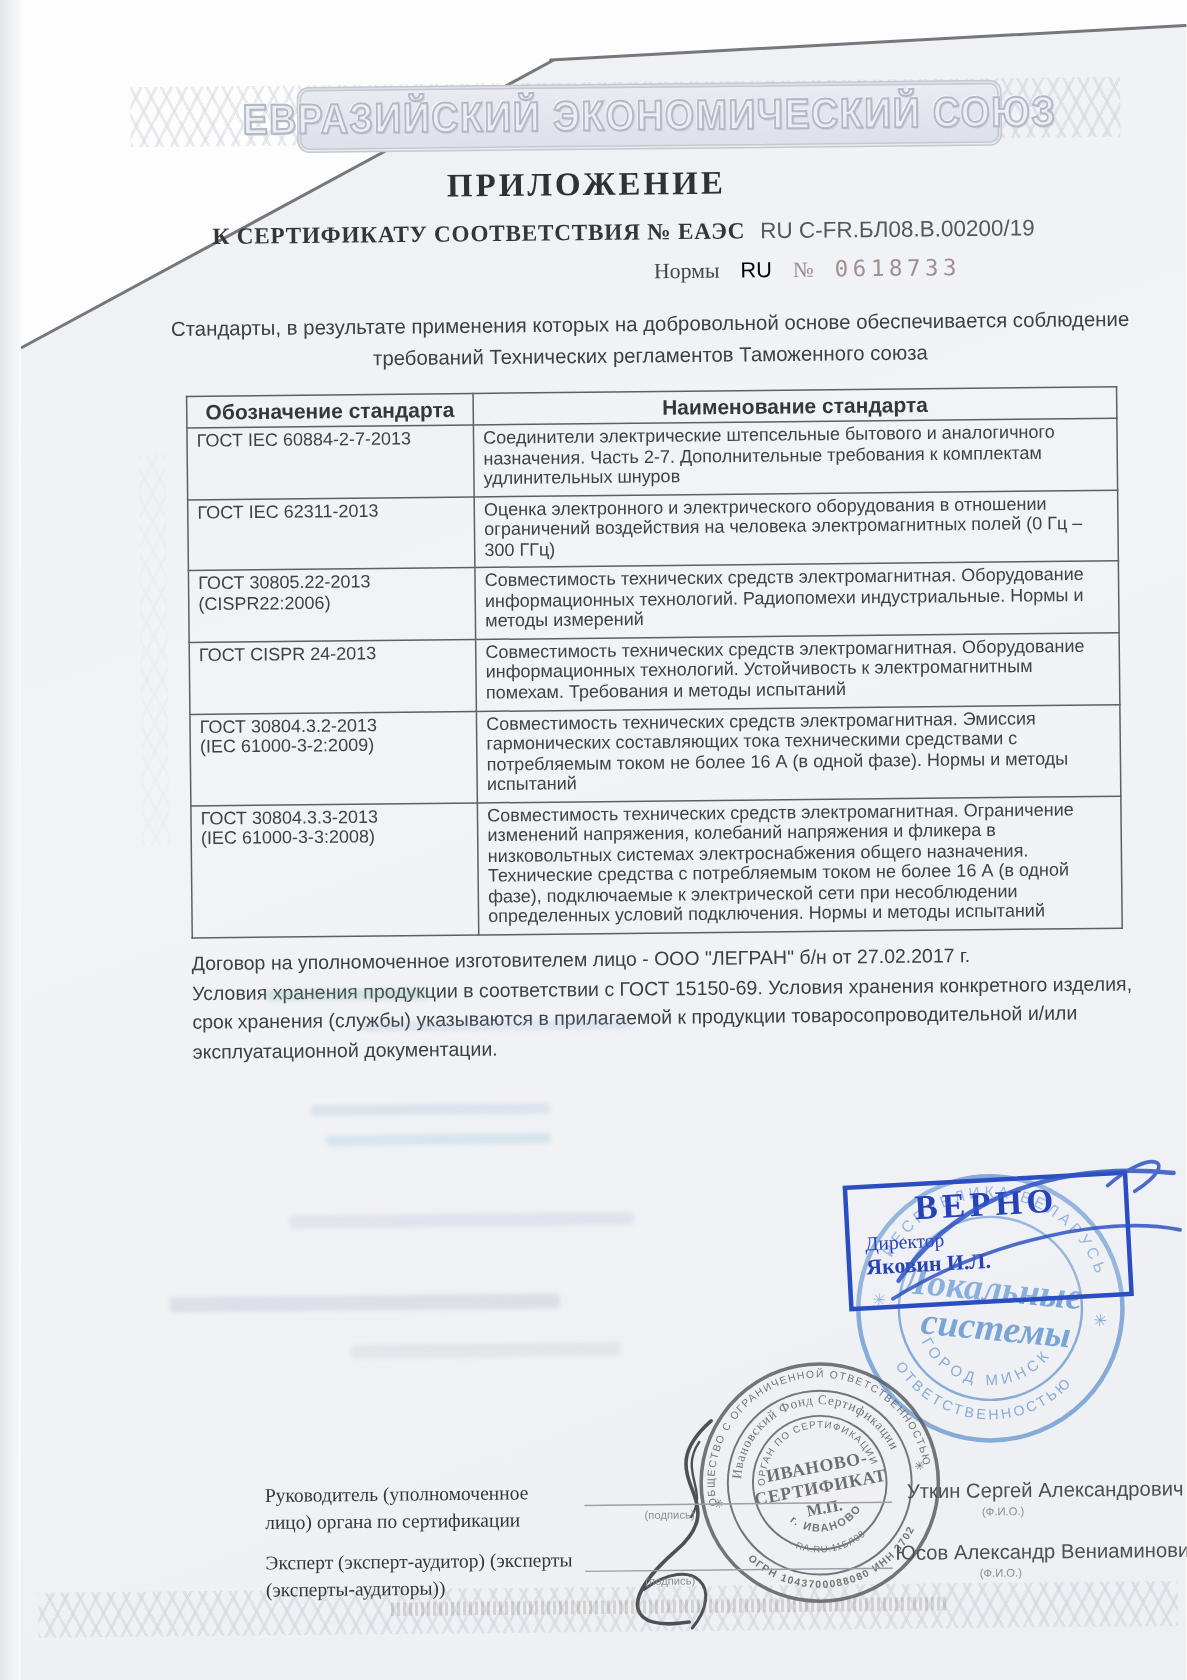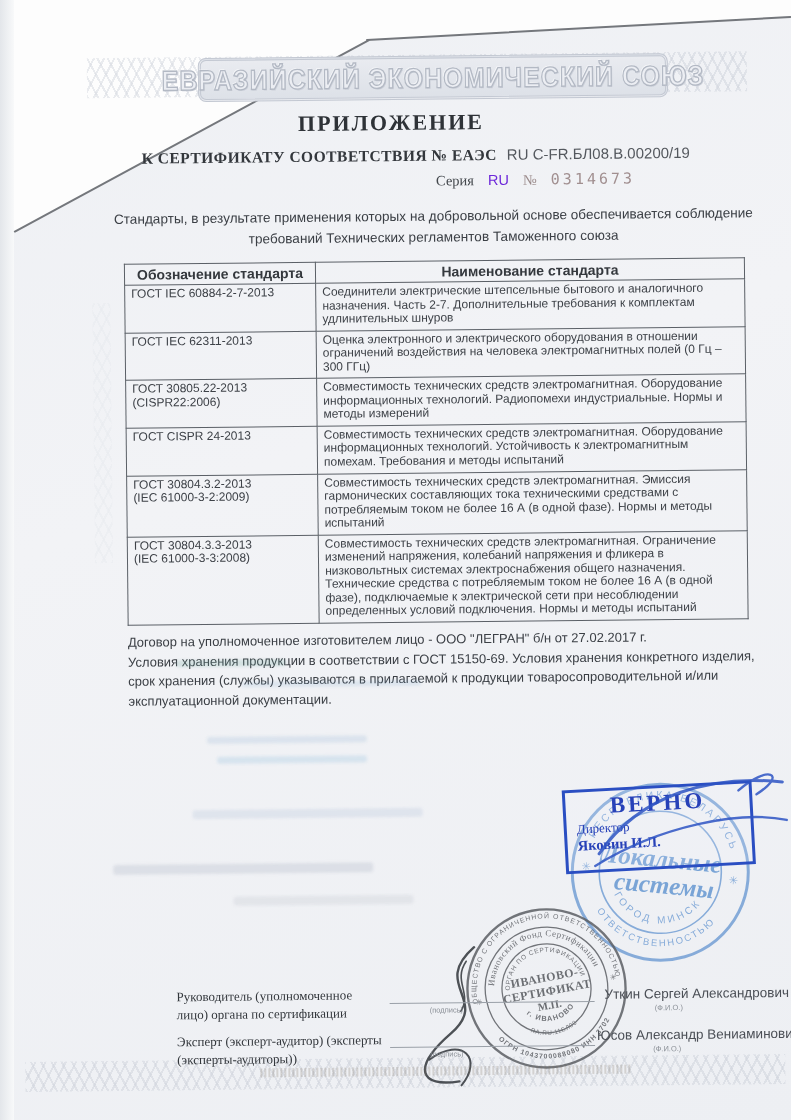--- a/index.html
+++ b/index.html
@@ -31,21 +31,21 @@
       color:#eceef3;-webkit-text-stroke:1.2px #b3b9c4;
       text-shadow:1px 1px 0 #cdd1da,-1px -1px 0 #f6f7f9;white-space:nowrap;}
   .doc-title{left:0;top:110px;width:791px;text-align:center;
       font-size:22px;font-weight:bold;letter-spacing:2px;color:#2e3237;}
   .subtitle-row{left:90px;top:147px;width:660px;display:flex;justify-content:center;
       align-items:baseline;gap:10px;white-space:nowrap;}
   .subtitle-cy{font-size:15.5px;font-weight:bold;color:#33373c;letter-spacing:.5px;}
   .cert-no{font-family:"Liberation Sans",sans-serif;font-size:15px;color:#54585e;}
   .series-row{left:440px;top:172px;width:280px;display:flex;align-items:baseline;gap:14px;}
   .series-label{font-size:14.5px;color:#43474c;}
-  .series-val{font-family:"Liberation Sans",sans-serif;font-size:14.5px;color:#6d28d9;}
+  .series-val{font-family:"Liberation Sans",sans-serif;font-size:14.5px;color:#000000;}
   .num-sign{font-size:14.5px;color:#9a8a8a;}
   .num-val{font-family:"DejaVu Sans Mono",monospace;font-size:15px;letter-spacing:3px;color:#a18f90;}
   .intro{left:117px;top:206px;width:640px;text-align:center;
       font-family:"Liberation Sans",sans-serif;font-size:13.6px;color:#3c4046;line-height:1.55;}
   
   .flow{left:127px;top:261px;width:621px;}
   table{border-collapse:collapse;width:100%;
       font-family:"Liberation Sans",sans-serif;color:#3e4248;}
   th,td{border:1px solid #5b6067;vertical-align:top;text-align:left;}
   th{font-size:14px;font-weight:bold;text-align:center;padding:2px 4px;color:#34383d;}
@@ -91,24 +91,24 @@
     <div class="banner abs">
       <span>ЕВРАЗИЙСКИЙ ЭКОНОМИЧЕСКИЙ СОЮЗ</span>
     </div>
 
     <div class="doc-title abs">ПРИЛОЖЕНИЕ</div>
     <div class="subtitle-row abs">
       <span class="subtitle-cy">К СЕРТИФИКАТУ СООТВЕТСТВИЯ № ЕАЭС</span>
       <span class="cert-no">RU C-FR.БЛ08.В.00200/19</span>
     </div>
     <div class="series-row abs">
-      <span class="series-label">Серия</span>
+      <span class="series-label">Нормы</span>
       <span class="series-val">RU</span>
       <span class="num-sign">№</span>
-      <span class="num-val">0314673</span>
+      <span class="num-val">0618733</span>
     </div>
 
     <div class="intro abs">Стандарты, в результате применения которых на добровольной основе обеспечивается соблюдение требований Технических регламентов Таможенного союза</div>
 
     <div class="flow abs">
       <table>
         <thead>
           <tr>
             <th>Обозначение стандарта</th>
             <th>Наименование стандарта</th>

